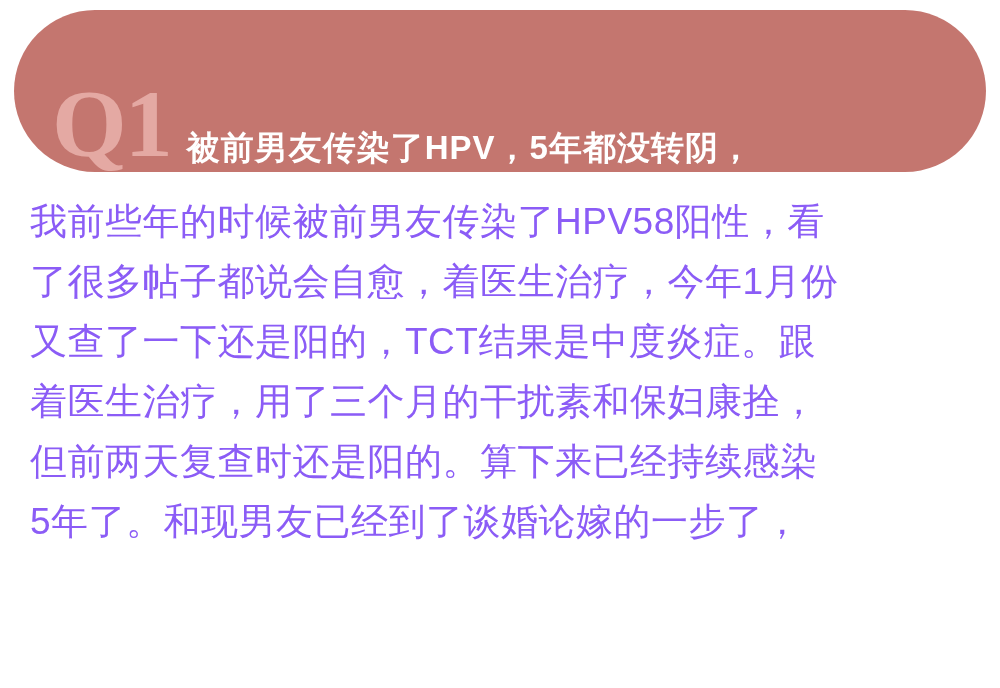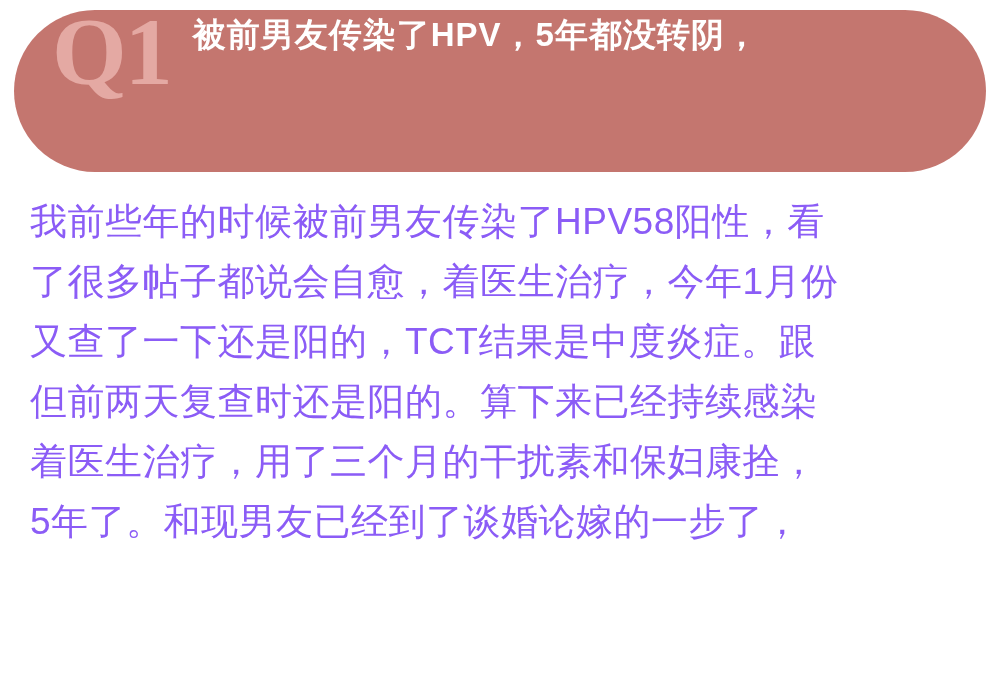--- a/index.html
+++ b/index.html
@@ -25,21 +25,21 @@
   .banner {
     position: absolute;
     left: 14px;
     top: 10px;
     width: 972px;
     height: 162px;
     background: #c4766f;
     border-radius: 81px;
     box-sizing: border-box;
     display: flex;
-    align-items: flex-start;
+    align-items: flex-end;
   }
   .q-number {
     flex: 0 0 auto;
     color: #e4a9a3;
     font-family: "Liberation Serif", serif;
     font-weight: bold;
     font-size: 96px;
     line-height: 1;
     letter-spacing: -2px;
     margin-left: 38px;
@@ -47,21 +47,21 @@
     user-select: none;
   }
   .q-text {
     flex: 1 1 auto;
     color: #ffffff;
     font-family: "Liberation Sans", sans-serif;
     font-weight: bold;
     font-size: 33px;
     line-height: 1.42;
     letter-spacing: 1px;
-    margin-left: 22px;
+    margin-left: 16px;
     margin-right: 40px;
     margin-top: 2px;
   }
   .q-text .line {
     display: block;
     white-space: nowrap;
   }
 
   
   .body-text {
@@ -90,18 +90,18 @@
     <div class="q-number">Q1</div>
     <div class="q-text">
       <span class="line">被前男友传染了HPV，5年都没转阴，</span>
     </div>
   </div>
 
   <div class="body-text">
     <span class="line">我前些年的时候被前男友传染了HPV58阳性，看</span>
     <span class="line">了很多帖子都说会自愈，着医生治疗，今年1月份</span>
     <span class="line">又查了一下还是阳的，TCT结果是中度炎症。跟</span>
+    <span class="line">着医生治疗，用了三个月的干扰素和保妇康拴，</span>
     <span class="line">但前两天复查时还是阳的。算下来已经持续感染</span>
-    <span class="line">着医生治疗，用了三个月的干扰素和保妇康拴，</span>
     <span class="line">5年了。和现男友已经到了谈婚论嫁的一步了，</span>
   </div>
 
 </div>
 
 </body></html>

